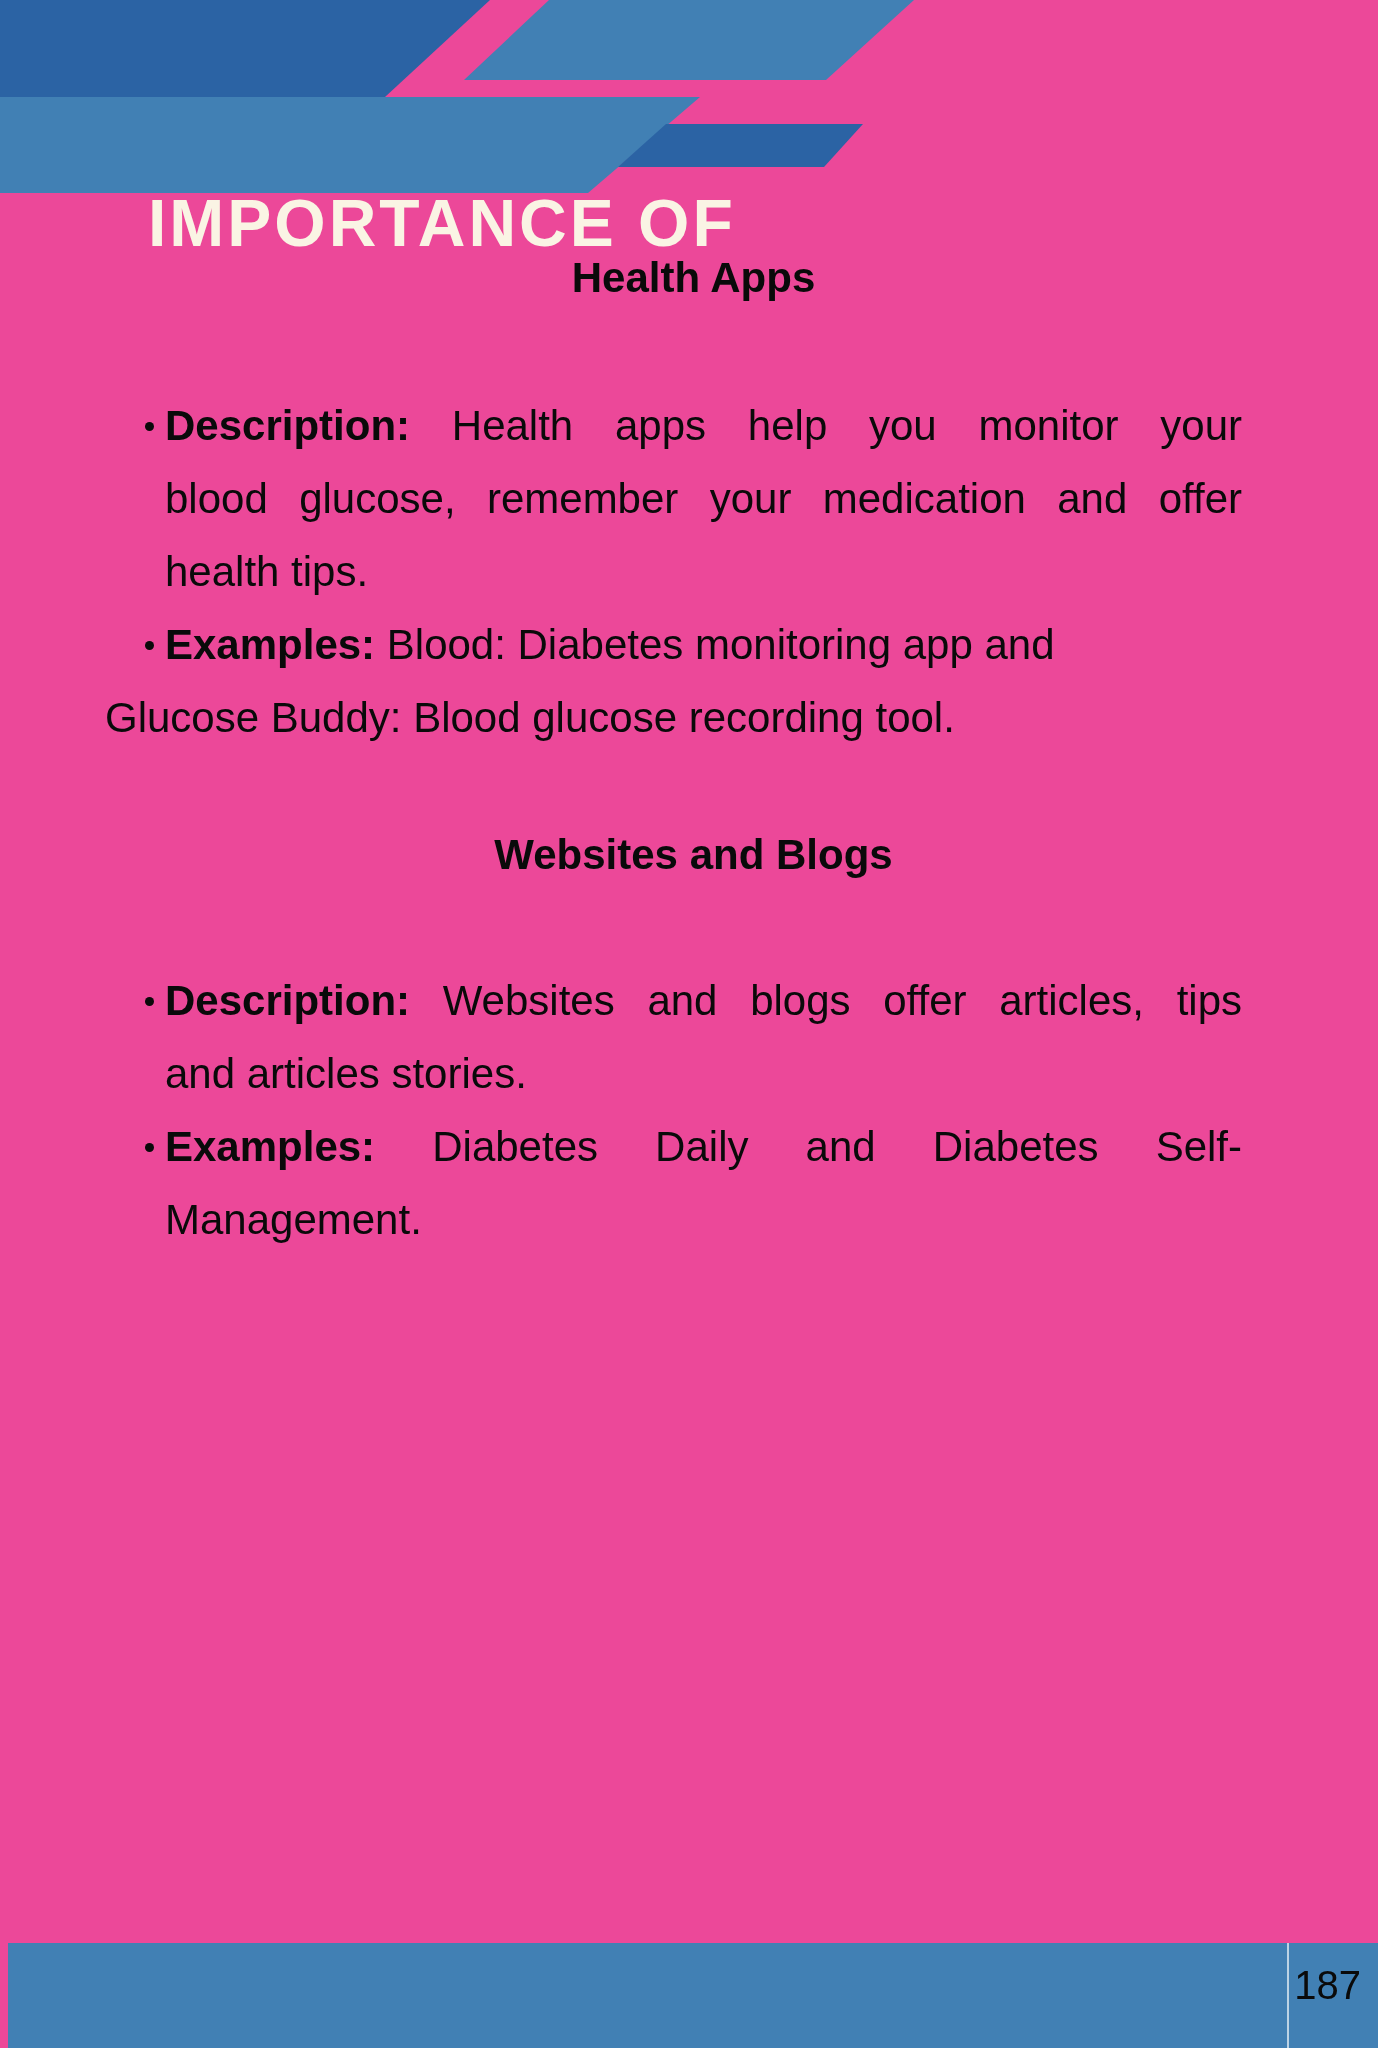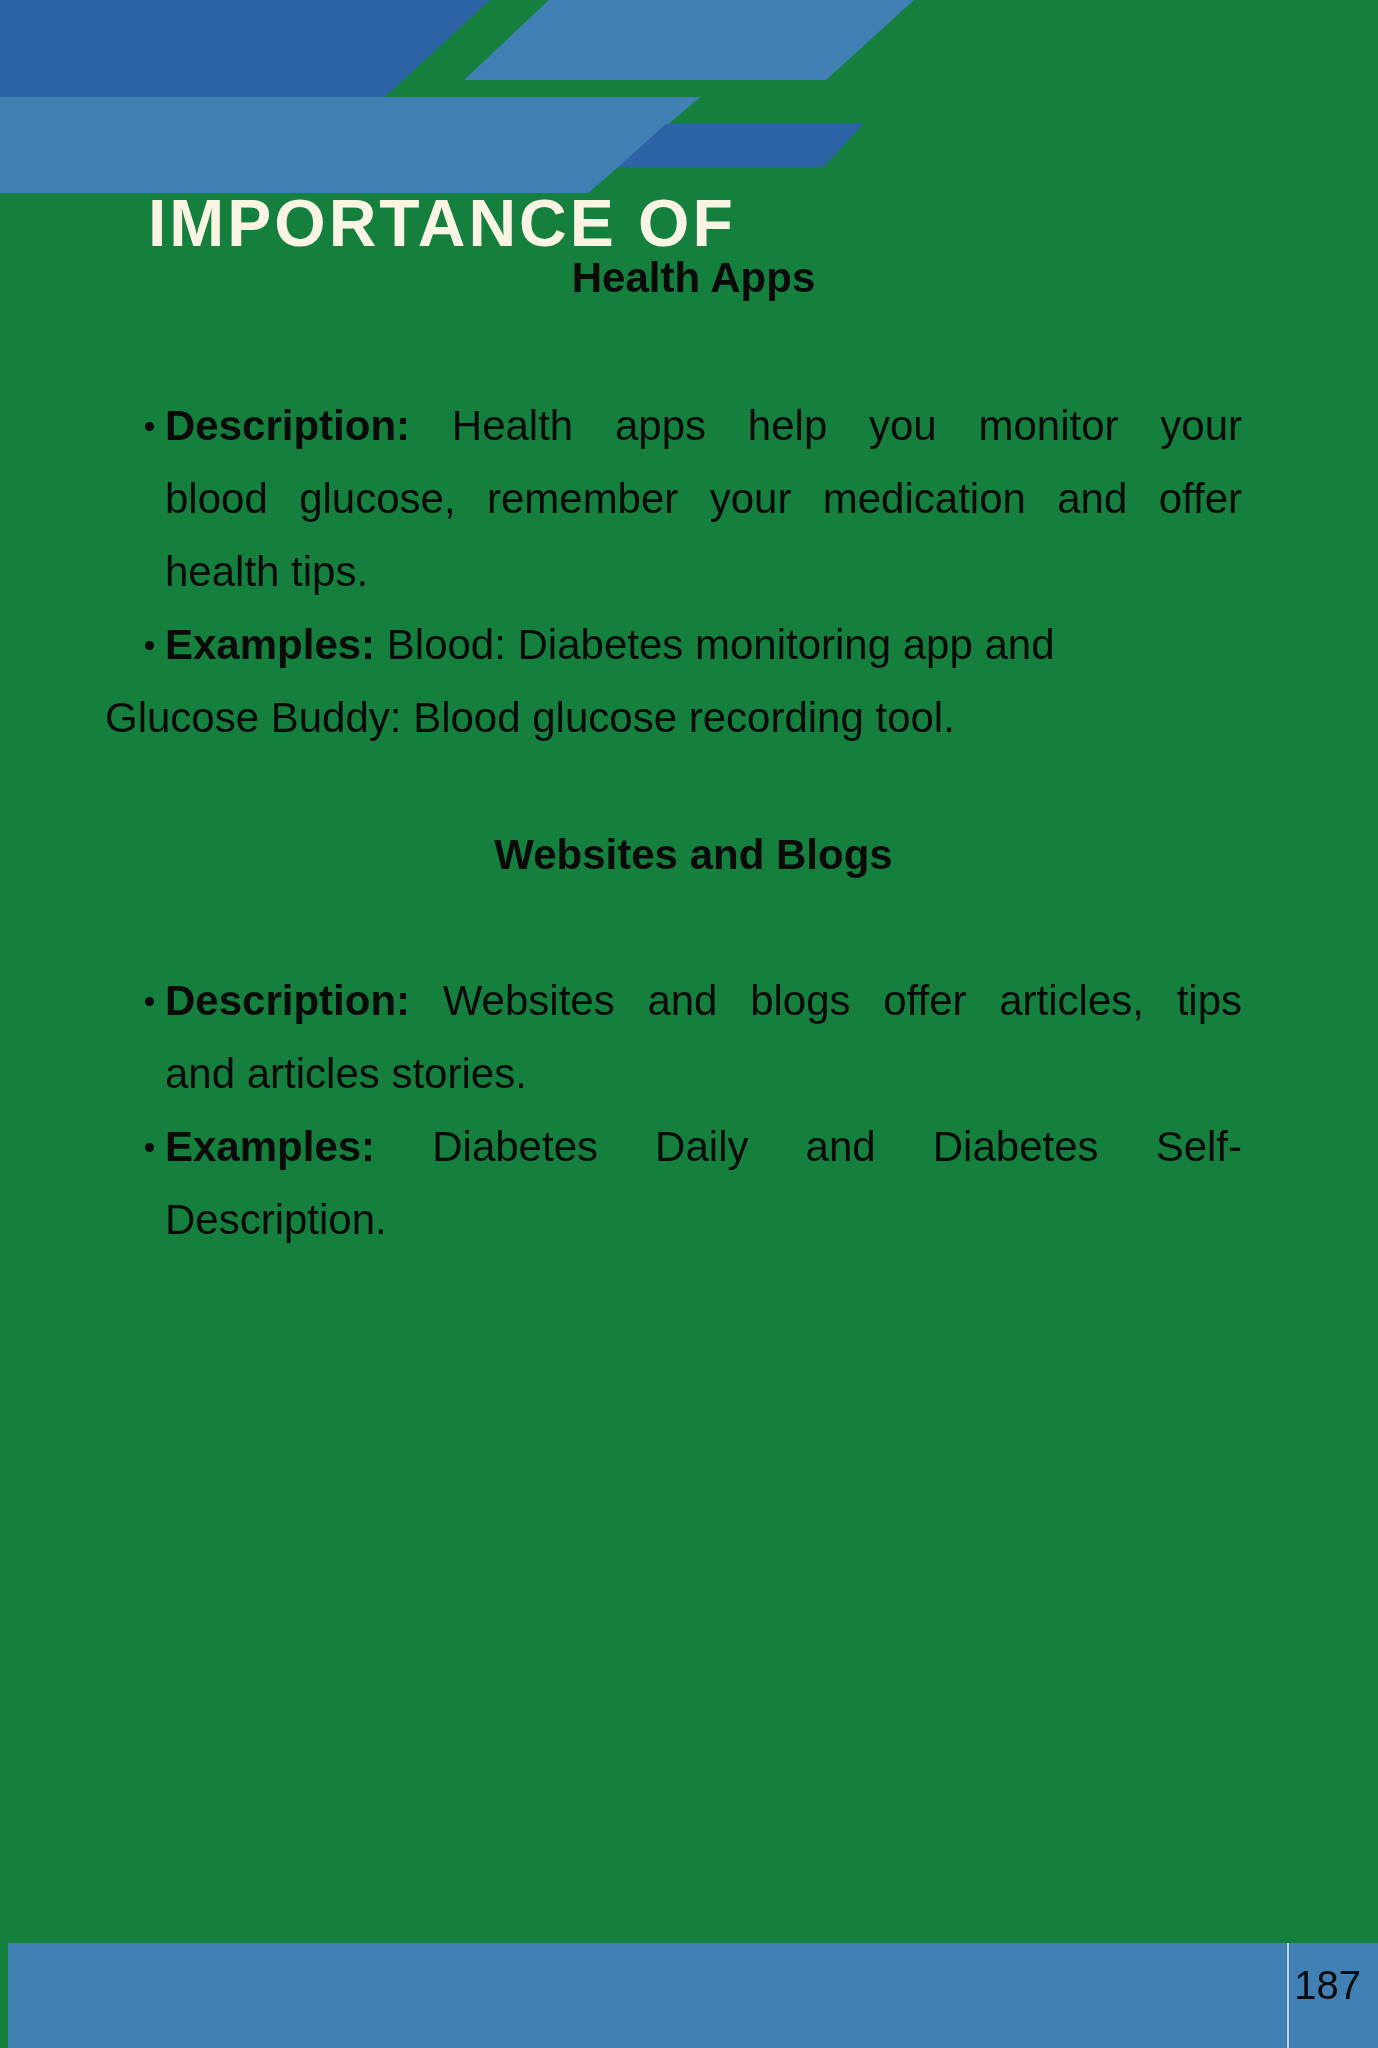--- a/index.html
+++ b/index.html
@@ -1,19 +1,19 @@
 <!DOCTYPE html>
 <html><head>
 <meta charset="utf-8">
 <style>
   html,body { margin:0; padding:0; background:#e8e8e8; }
   .page {
     position:relative;
     width:1378px; height:2048px;
-    background:#15803d;
+    background:#ec4899;
     overflow:hidden;
     font-family:"Liberation Sans","DejaVu Sans",sans-serif;
     color:#0a0a0a;
   }
 
   
   .shape { position:absolute; }
   .dots  {
     background-image:radial-gradient(rgba(15,45,85,0.20) 1.1px, transparent 1.2px);
     background-size:11px 11px;
@@ -138,21 +138,21 @@
     <div class="linetext"><span class="lbl">Description:</span> <span>Websites and blogs offer articles, tips</span></div>
   </div>
   <div class="line l7">
     <div class="linetext"><span>and articles stories.</span></div>
   </div>
   <div class="line just l8">
     <span class="dot"></span>
     <div class="linetext"><span class="lbl">Examples:</span> <span>Diabetes Daily and Diabetes Self-</span></div>
   </div>
   <div class="line l9">
-    <div class="linetext"><span>Description.</span></div>
+    <div class="linetext"><span>Management.</span></div>
   </div>
 
   <div class="footer dots">
     <div class="footer-divider"></div>
     <div class="page-number">187</div>
   </div>
 
 </div>
 
 </body></html>

